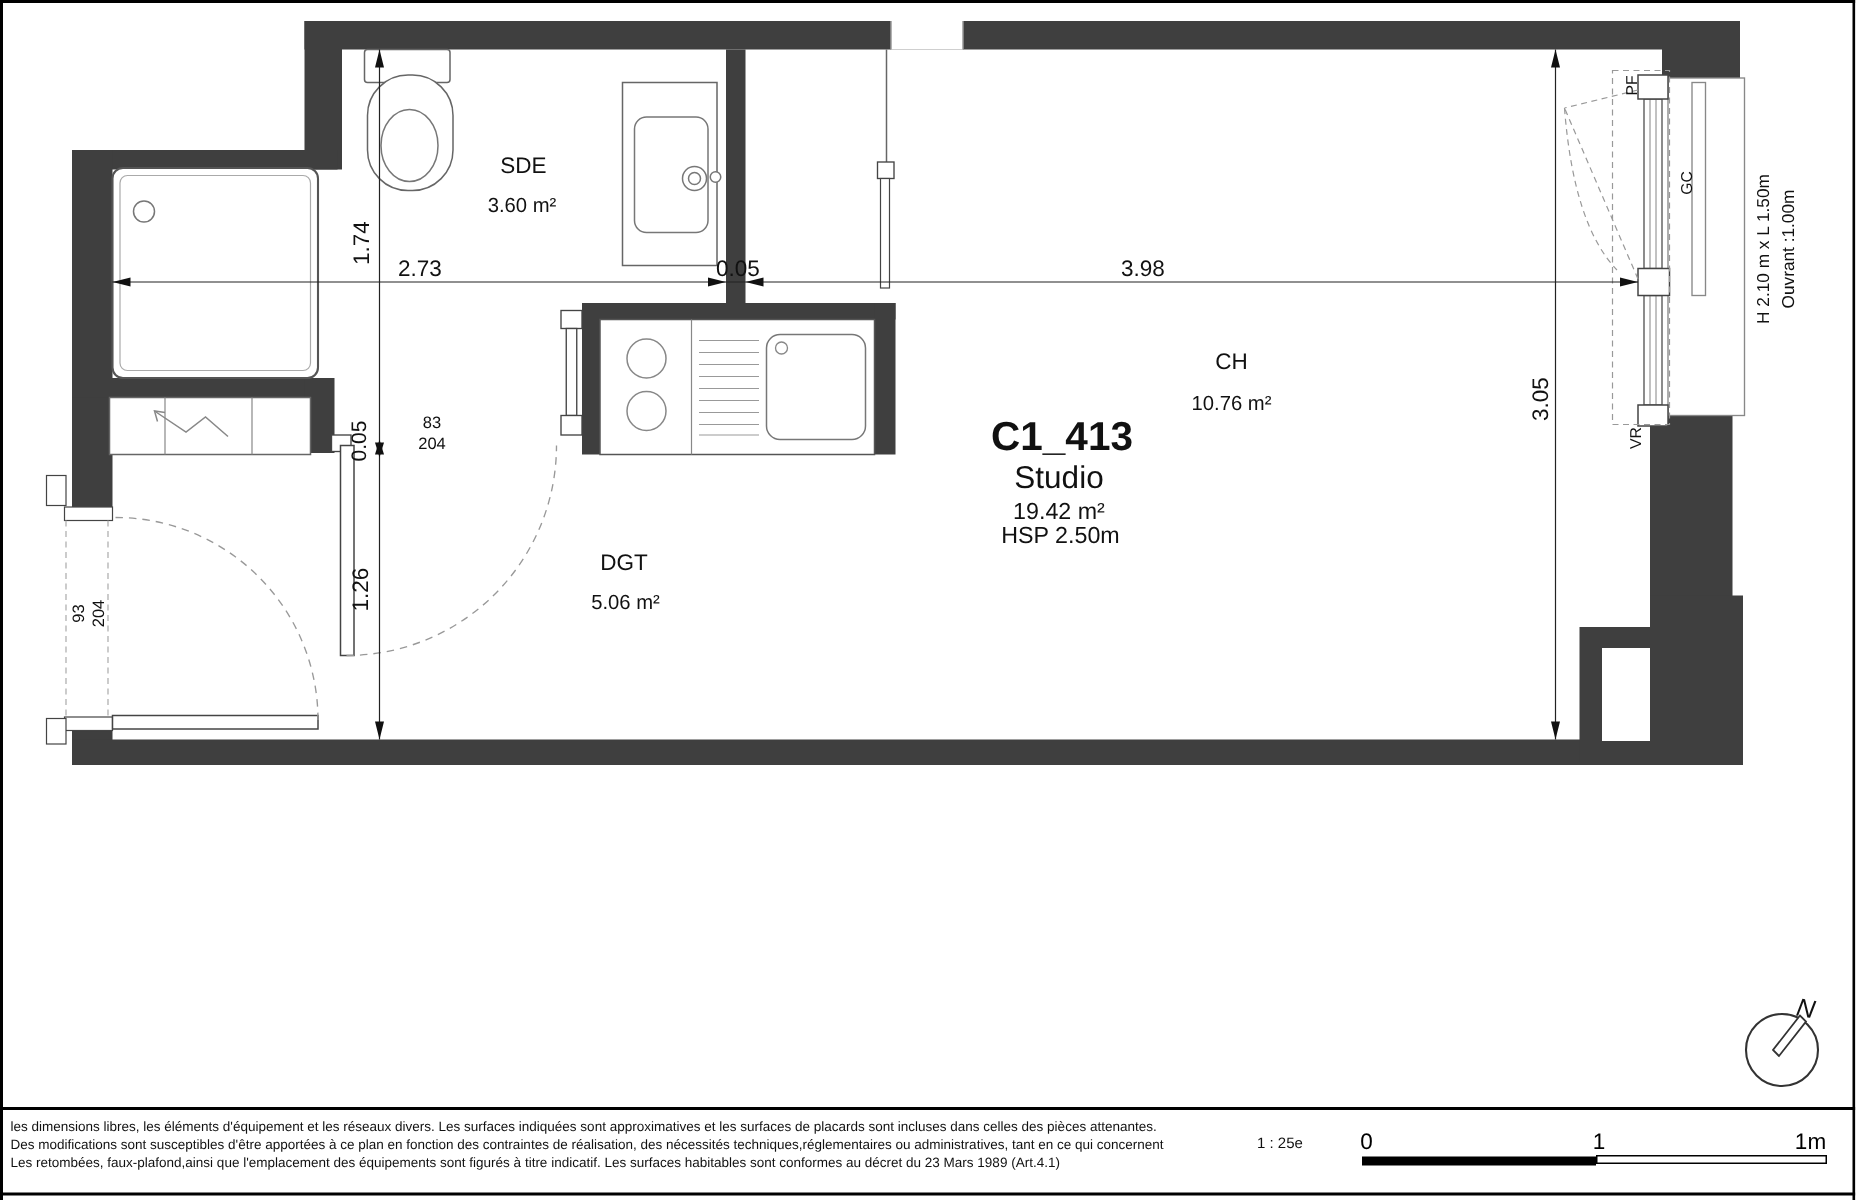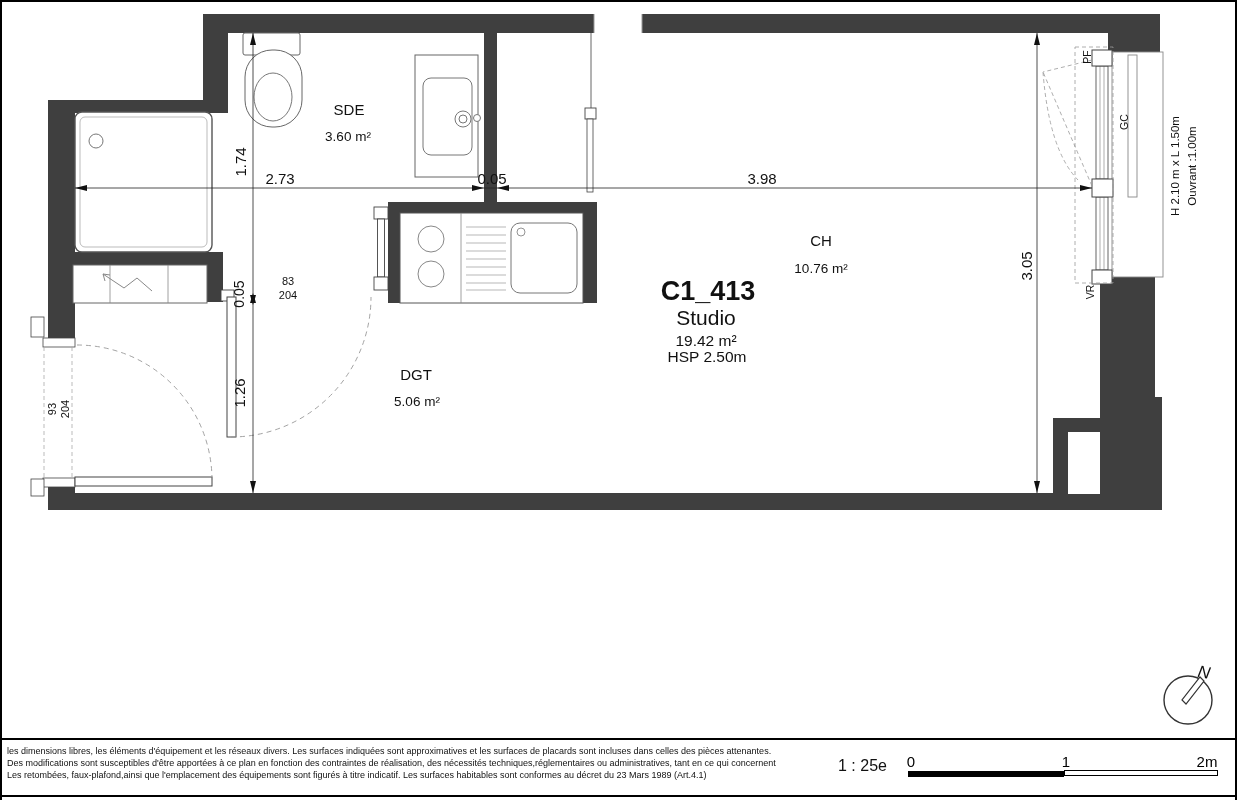--- a/index.html
+++ b/index.html
@@ -1,21 +1,21 @@
 <!DOCTYPE html>
 <html><head>
 <meta charset="utf-8">
 <style>
   html,body{margin:0;padding:0;background:#fff;}
   .sheet{position:relative;width:1237px;height:800px;background:#fff;overflow:hidden;
          font-family:"Liberation Sans","DejaVu Sans",sans-serif;}
   .border{position:absolute;background:#000;}
   svg text{fill:#111;font-family:"Liberation Sans","DejaVu Sans",sans-serif;}
   .disclaimer{position:absolute;left:7px;top:745px;font-size:9px;line-height:12.2px;color:#111;white-space:nowrap;}
-  .scale-label{position:absolute;left:838px;top:757px;font-size:16px;color:#111;}
+  .scale-label{position:absolute;left:838px;top:757px;font-size:10px;color:#111;}
   .tick{position:absolute;top:753px;font-size:15px;color:#000;transform:translateX(-50%);}
   .bar-black{position:absolute;left:908px;top:771px;width:156px;height:6px;background:#000;}
   .bar-white{position:absolute;left:1064px;top:770px;width:154px;height:6px;background:#fff;border:1.5px solid #000;box-sizing:border-box;}
 </style>
 </head>
 <body>
 
 <div class="sheet">
 
   <svg width="1237" height="800" viewBox="0 0 1237 800" style="position:absolute;left:0;top:0;">
@@ -206,17 +206,17 @@
   <div class="disclaimer">
     <div>les dimensions libres, les éléments d'équipement et les réseaux divers. Les surfaces indiquées sont approximatives et les surfaces de placards sont incluses dans celles des pièces attenantes.</div>
     <div>Des modifications sont susceptibles d'être apportées à ce plan en fonction des contraintes de réalisation, des nécessités techniques,réglementaires ou administratives, tant en ce qui concernent</div>
     <div>Les retombées, faux-plafond,ainsi que l'emplacement des équipements sont figurés à titre indicatif. Les surfaces habitables sont conformes au décret du 23 Mars 1989 (Art.4.1)</div>
   </div>
 
   <div class="scale-label">1 : 25e</div>
 
   <div class="tick" style="left:911px;">0</div>
   <div class="tick" style="left:1066px;">1</div>
-  <div class="tick" style="left:1207px;">2m</div>
+  <div class="tick" style="left:1207px;">1m</div>
   <div class="bar-black"></div>
   <div class="bar-white"></div>
 
 </div>
 
 </body></html>

